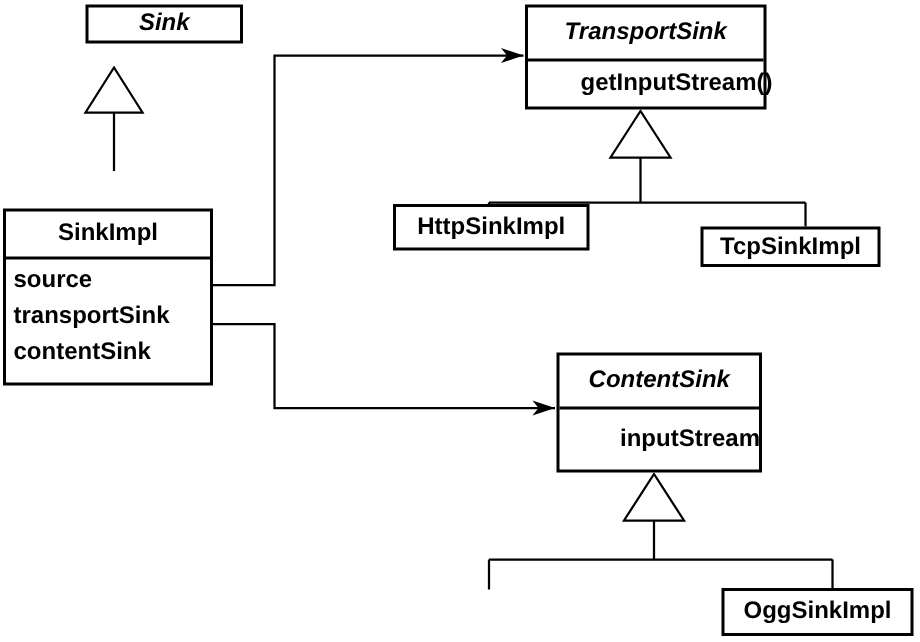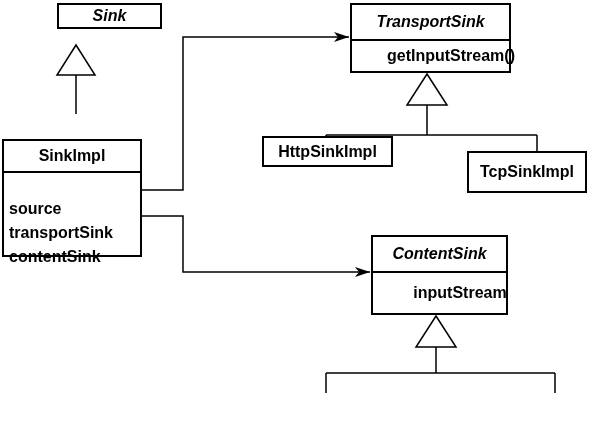--- a/index.html
+++ b/index.html
@@ -43,21 +43,21 @@
   .divided {
     border-bottom: 2px solid #000000;
   }
   .fill {
     height: 100%;
   }
   .attrs {
     font-weight: bold;
     font-size: 16px;
     line-height: 24px;
-    padding: 24px 0 0 5px;
+    padding: 2px 0 0 5px;
     white-space: nowrap;
   }
   .member-center {
     display: flex;
     align-items: center;
     justify-content: center;
     font-weight: bold;
     font-size: 16px;
     white-space: nowrap;
     padding-left: 41px;
@@ -117,24 +117,27 @@
 
   <div class="class-box" style="left:350px; top:3px; width:161px; height:70px;">
     <div class="class-title abstract divided" style="height:34px;">TransportSink</div>
     <div class="member-center" style="height:30px;">getInputStream()</div>
   </div>
 
   <div class="class-box" style="left:262px; top:136px; width:131px; height:31px;">
     <div class="class-title fill">HttpSinkImpl</div>
   </div>
 
-  <div class="class-box" style="left:467px; top:151px; width:120px; height:42px;">
+  <div class="class-box" style="left:467px; top:151px; width:120px; height:27px;">
     <div class="class-title fill">TcpSinkImpl</div>
   </div>
 
   <div class="class-box" style="left:371px; top:235px; width:137px; height:80px;">
     <div class="class-title abstract divided" style="height:34px;">ContentSink</div>
     <div class="member-center" style="height:40px;text-align:center;">inputStream</div>
   </div>
 
 
+  <div class="class-box" style="left:481px; top:392px; width:128px; height:32px;">
+    <div class="class-title fill">OggSinkImpl</div>
+  </div>
 
 </div>
 
 </body></html>

